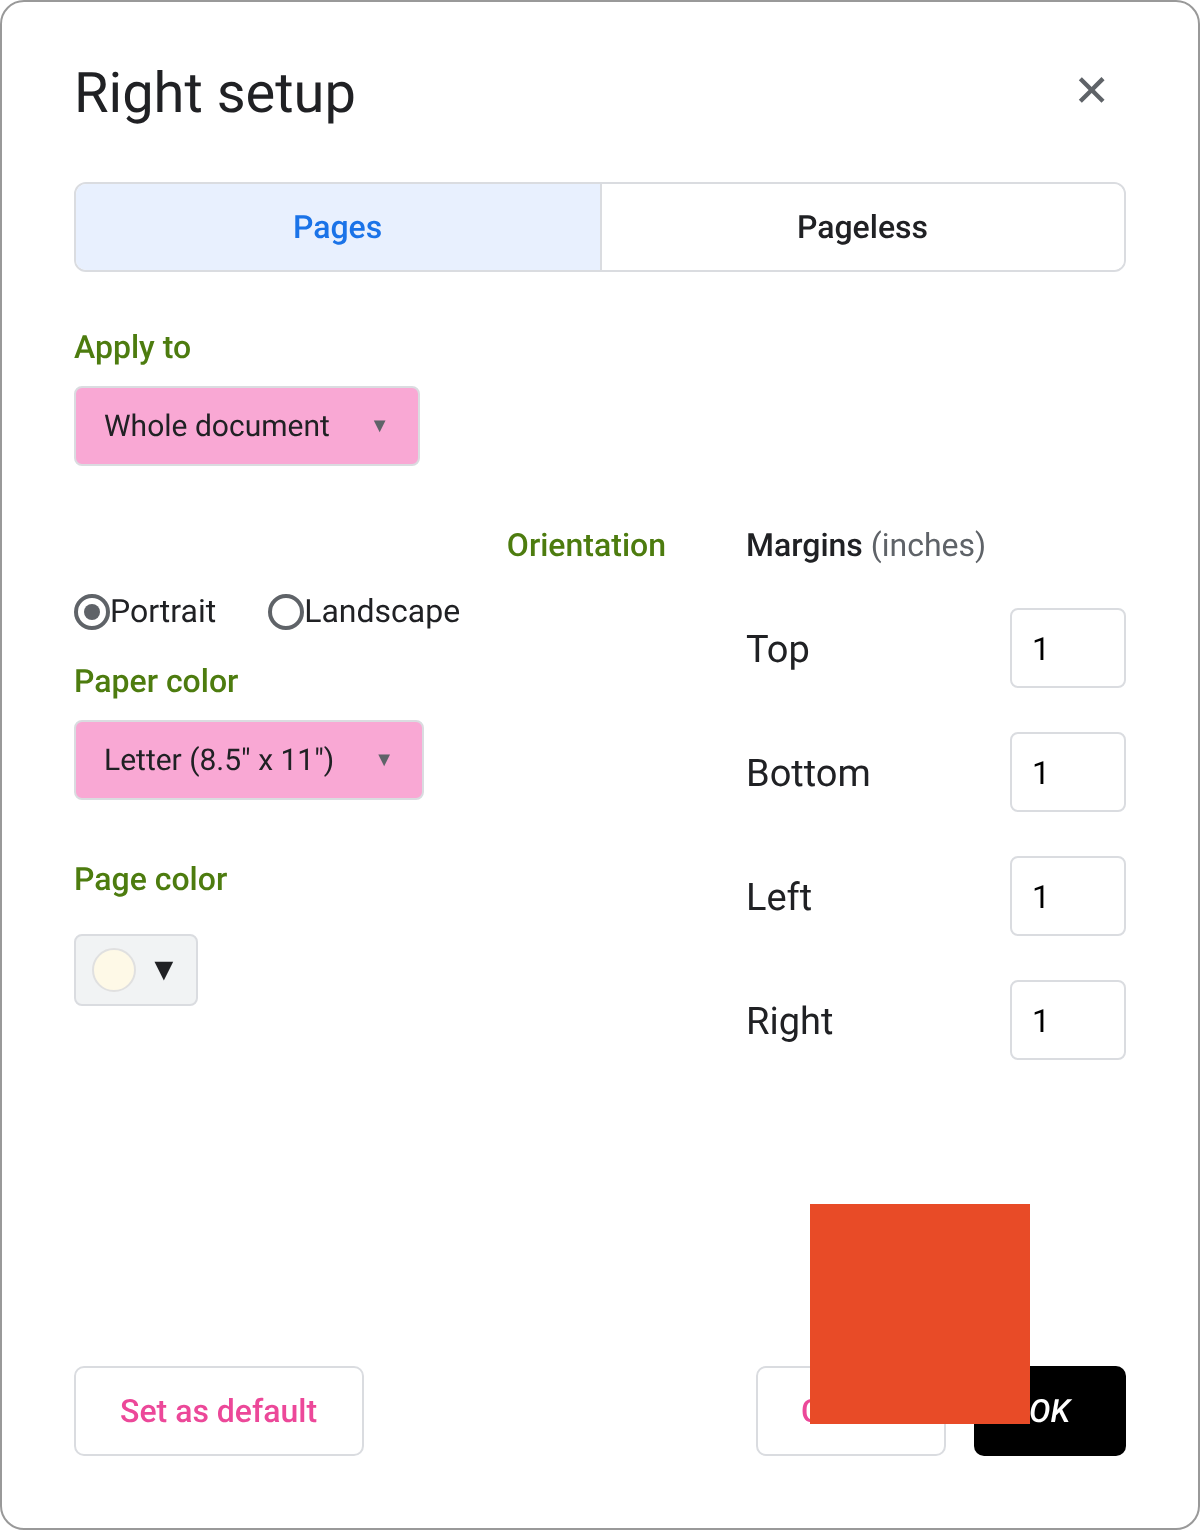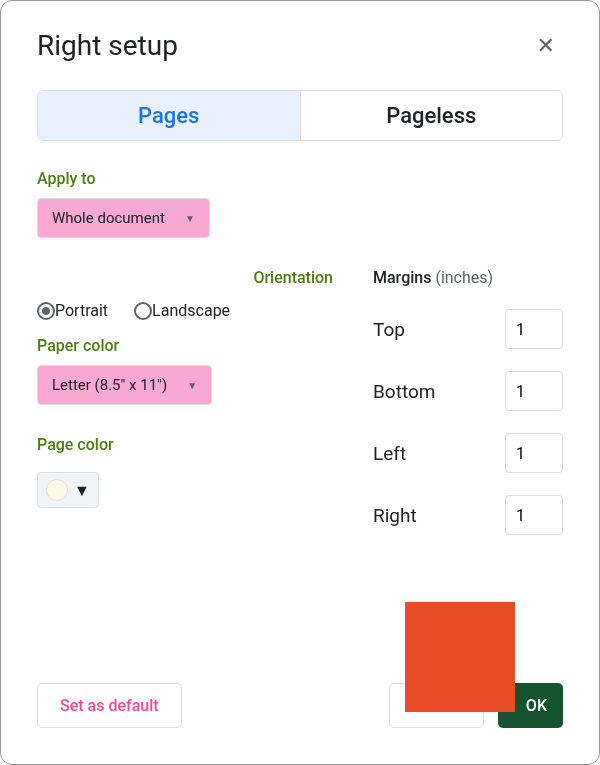--- a/index.html
+++ b/index.html
@@ -39,21 +39,21 @@
       display: flex;
       border: 1px solid #dadce0;
       border-radius: 6px;
       overflow: hidden;
       margin-bottom: 28px;
     }
     .tab {
       flex: 1;
       text-align: center;
       padding: 12px 0;
-      font-size: 22px;
+      font-size: 16px;
       cursor: pointer;
       background: #fff;
       color: #202124;
       font-weight: 500;
     }
     .tab.active {
       background: #e8f0fe;
       color: #1a73e8;
     }
     .tab + .tab {
@@ -194,24 +194,25 @@
       font-family: inherit;
       font-weight: 500;
     }
     .btn-outline {
       border: 1px solid #dadce0;
       background: #fff;
       color: #ec4899;
     }
     .btn-primary {
       border: none;
-      background: #14532d;
+      background: #000000;
       color: #fff;
       padding-left: 28px;
-      padding-right: 16px;
+      padding-right: 28px;
+      font-style: italic;
     }
     .right-actions {
       display: flex;
       gap: 14px;
     }
     .arrow-annot {
       position: absolute;
       right: 84px;
       bottom: 52px;
       width: 110px;

